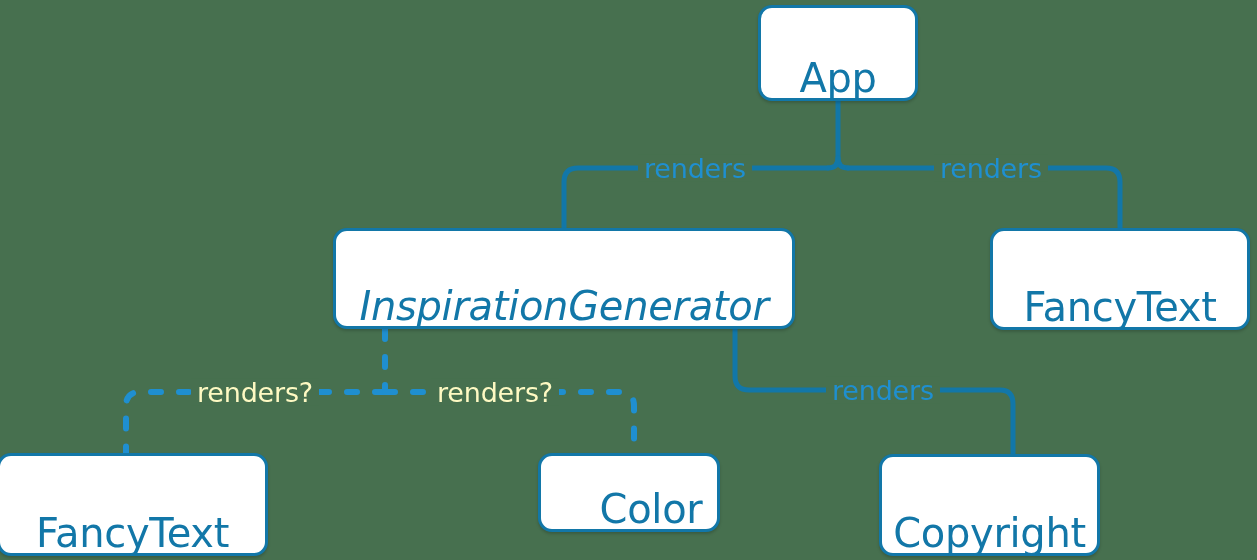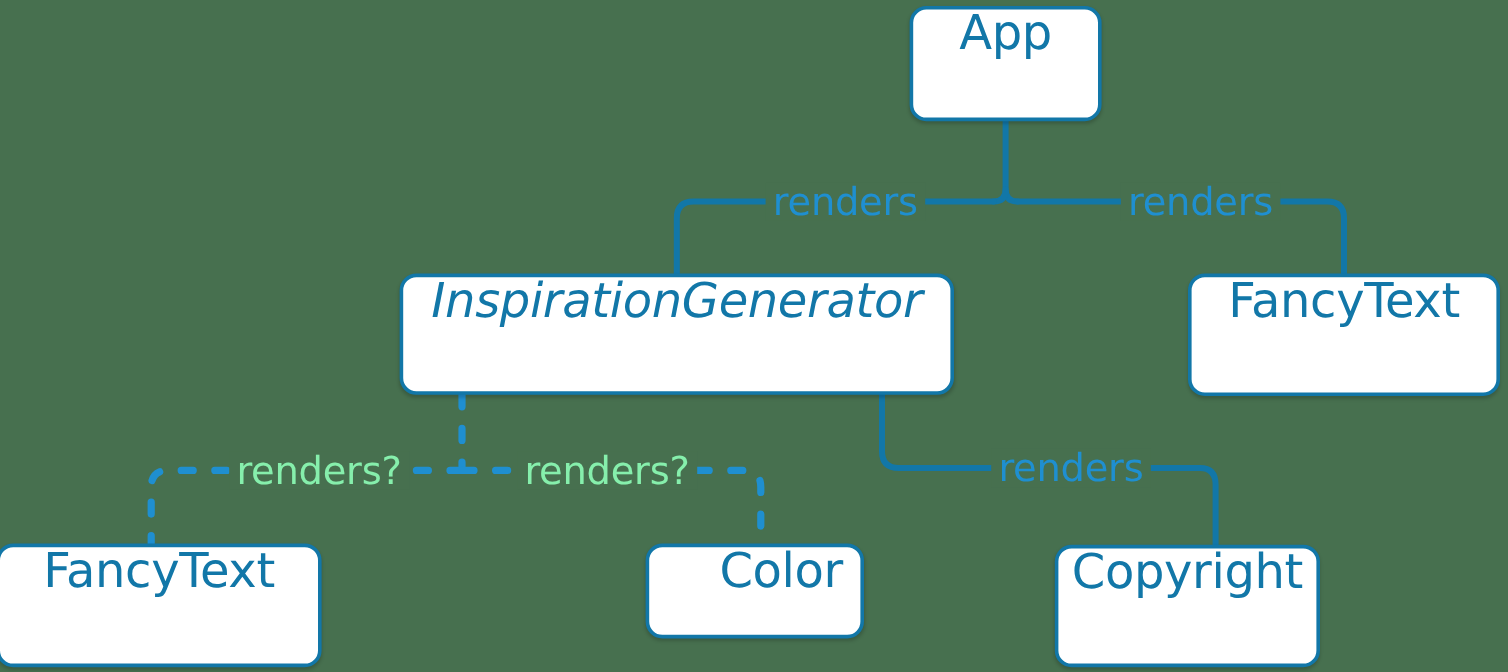--- a/index.html
+++ b/index.html
@@ -22,47 +22,47 @@
     height: 560px;
     pointer-events: none;
   }
   .node {
     position: absolute;
     box-sizing: border-box;
     background: #ffffff;
     border: 3px solid #1277a8;
     border-radius: 14px;
     display: flex;
-    align-items: flex-start;
+    align-items: flex-end;
     justify-content: center;
     color: #1277a8;
     font-size: 40px;
     font-weight: 400;
     letter-spacing: -0.3px;
     white-space: nowrap;
     box-shadow: 0 2px 3px rgba(0,0,0,0.18);
   }
   .node-label {
     color: #1277a8;
     line-height: 1;
   }
   .edge-label {
     position: absolute;
     color: #1f8fd0;
-    font-size: 32px;
+    font-size: 27px;
     font-weight: 500;
     letter-spacing: -0.2px;
     white-space: nowrap;
     background: #47704f;
     padding: 0 6px;
     line-height: 1;
     transform: translateY(-50%);
   }
   .edge-label.dashed-label {
-    color: #86efac;
+    color: #fef9c3;
     text-align: right;
   }
 </style>
 </head>
 <body>
 
 <div id="stage">
 
   <svg id="edge-layer" viewBox="0 0 1257 560" width="1257" height="560" xmlns="http://www.w3.org/2000/svg">
     <g fill="none" stroke="#1277a8" stroke-width="5" stroke-linecap="round" stroke-linejoin="round">

